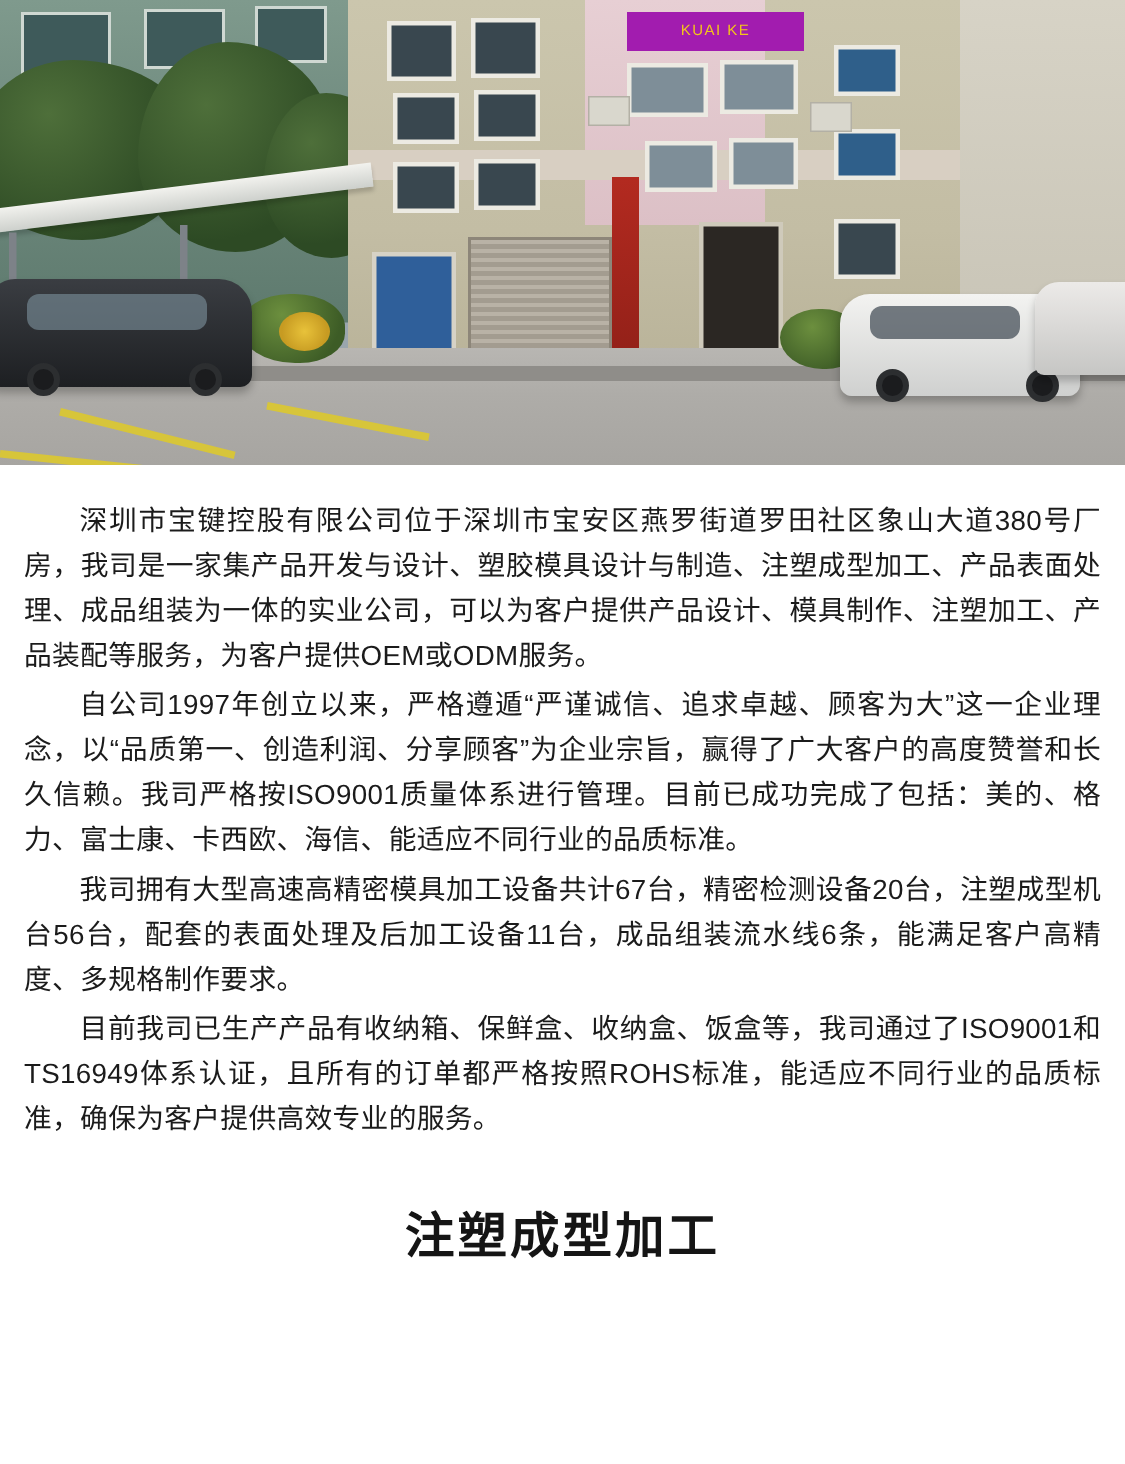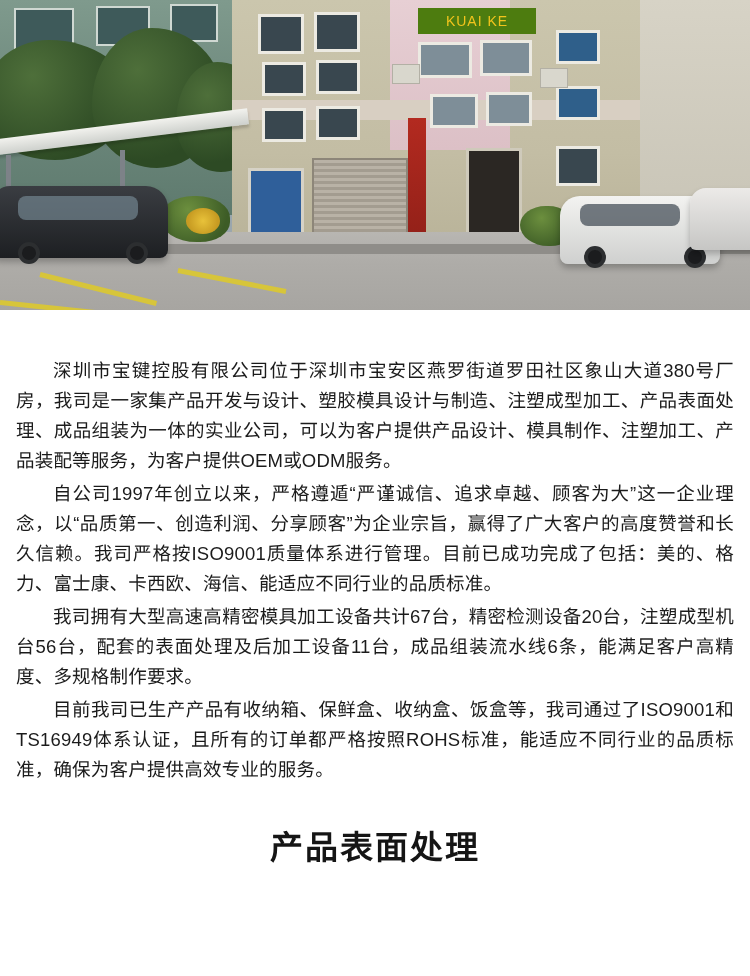--- a/index.html
+++ b/index.html
@@ -72,23 +72,23 @@
     position: absolute;
     background: #7e8e98;
     border: 3px solid #eceae2;
     box-sizing: border-box;
   }
   .win.dark { background: #39474f; }
   .win.blue { background: #2f5f8a; }
   .sign {
     position: absolute;
     left: 418px; top: 8px; width: 118px; height: 26px;
-    background: #4d7c0f;
+    background: #a21caf;
     color: #f2c41c;
-    font-size: 14px;
+    font-size: 10px;
     line-height: 26px;
     text-align: center;
     letter-spacing: 1px;
     font-family: "Liberation Sans", sans-serif;
     overflow: hidden;
   }
   .ac {
     position: absolute;
     width: 28px; height: 20px;
     background: #d9d7cd;
@@ -199,21 +199,20 @@
   .flowers {
     position: absolute;
     border-radius: 50%;
     background: radial-gradient(circle at 50% 50%, #e8c23a, #c79b22 70%);
   }
 
   
   .body-text {
     padding: 22px 16px 0 16px;
     box-sizing: border-box;
-    margin-top: 24px;
   }
   .body-text p {
     margin: 0 0 3px 0;
     font-size: 18.5px;
     line-height: 30px;
     color: #1b1b1b;
     text-indent: 2em;
     text-align: justify;
     letter-spacing: .2px;
     font-family: "Liberation Sans", "DejaVu Sans", sans-serif;
@@ -327,16 +326,16 @@
   </div>
 
   <div class="body-text">
     <p>深圳市宝键控股有限公司位于深圳市宝安区燕罗街道罗田社区象山大道380号厂房，我司是一家集产品开发与设计、塑胶模具设计与制造、注塑成型加工、产品表面处理、成品组装为一体的实业公司，可以为客户提供产品设计、模具制作、注塑加工、产品装配等服务，为客户提供OEM或ODM服务。</p>
     <p>自公司1997年创立以来，严格遵遁“严谨诚信、追求卓越、顾客为大”这一企业理念，以“品质第一、创造利润、分享顾客”为企业宗旨，赢得了广大客户的高度赞誉和长久信赖。我司严格按ISO9001质量体系进行管理。目前已成功完成了包括：美的、格力、富士康、卡西欧、海信、能适应不同行业的品质标准。</p>
     <p>我司拥有大型高速高精密模具加工设备共计67台，精密检测设备20台，注塑成型机台56台，配套的表面处理及后加工设备11台，成品组装流水线6条，能满足客户高精度、多规格制作要求。</p>
     <p>目前我司已生产产品有收纳箱、保鲜盒、收纳盒、饭盒等，我司通过了ISO9001和TS16949体系认证，且所有的订单都严格按照ROHS标准，能适应不同行业的品质标准，确保为客户提供高效专业的服务。</p>
   </div>
 
   <div class="whyus">
-    <div class="whyus-main">产品表面处理</div>
+    <div class="whyus-main">注塑成型加工</div>
   </div>
 
 </div>
 
 </body></html>

